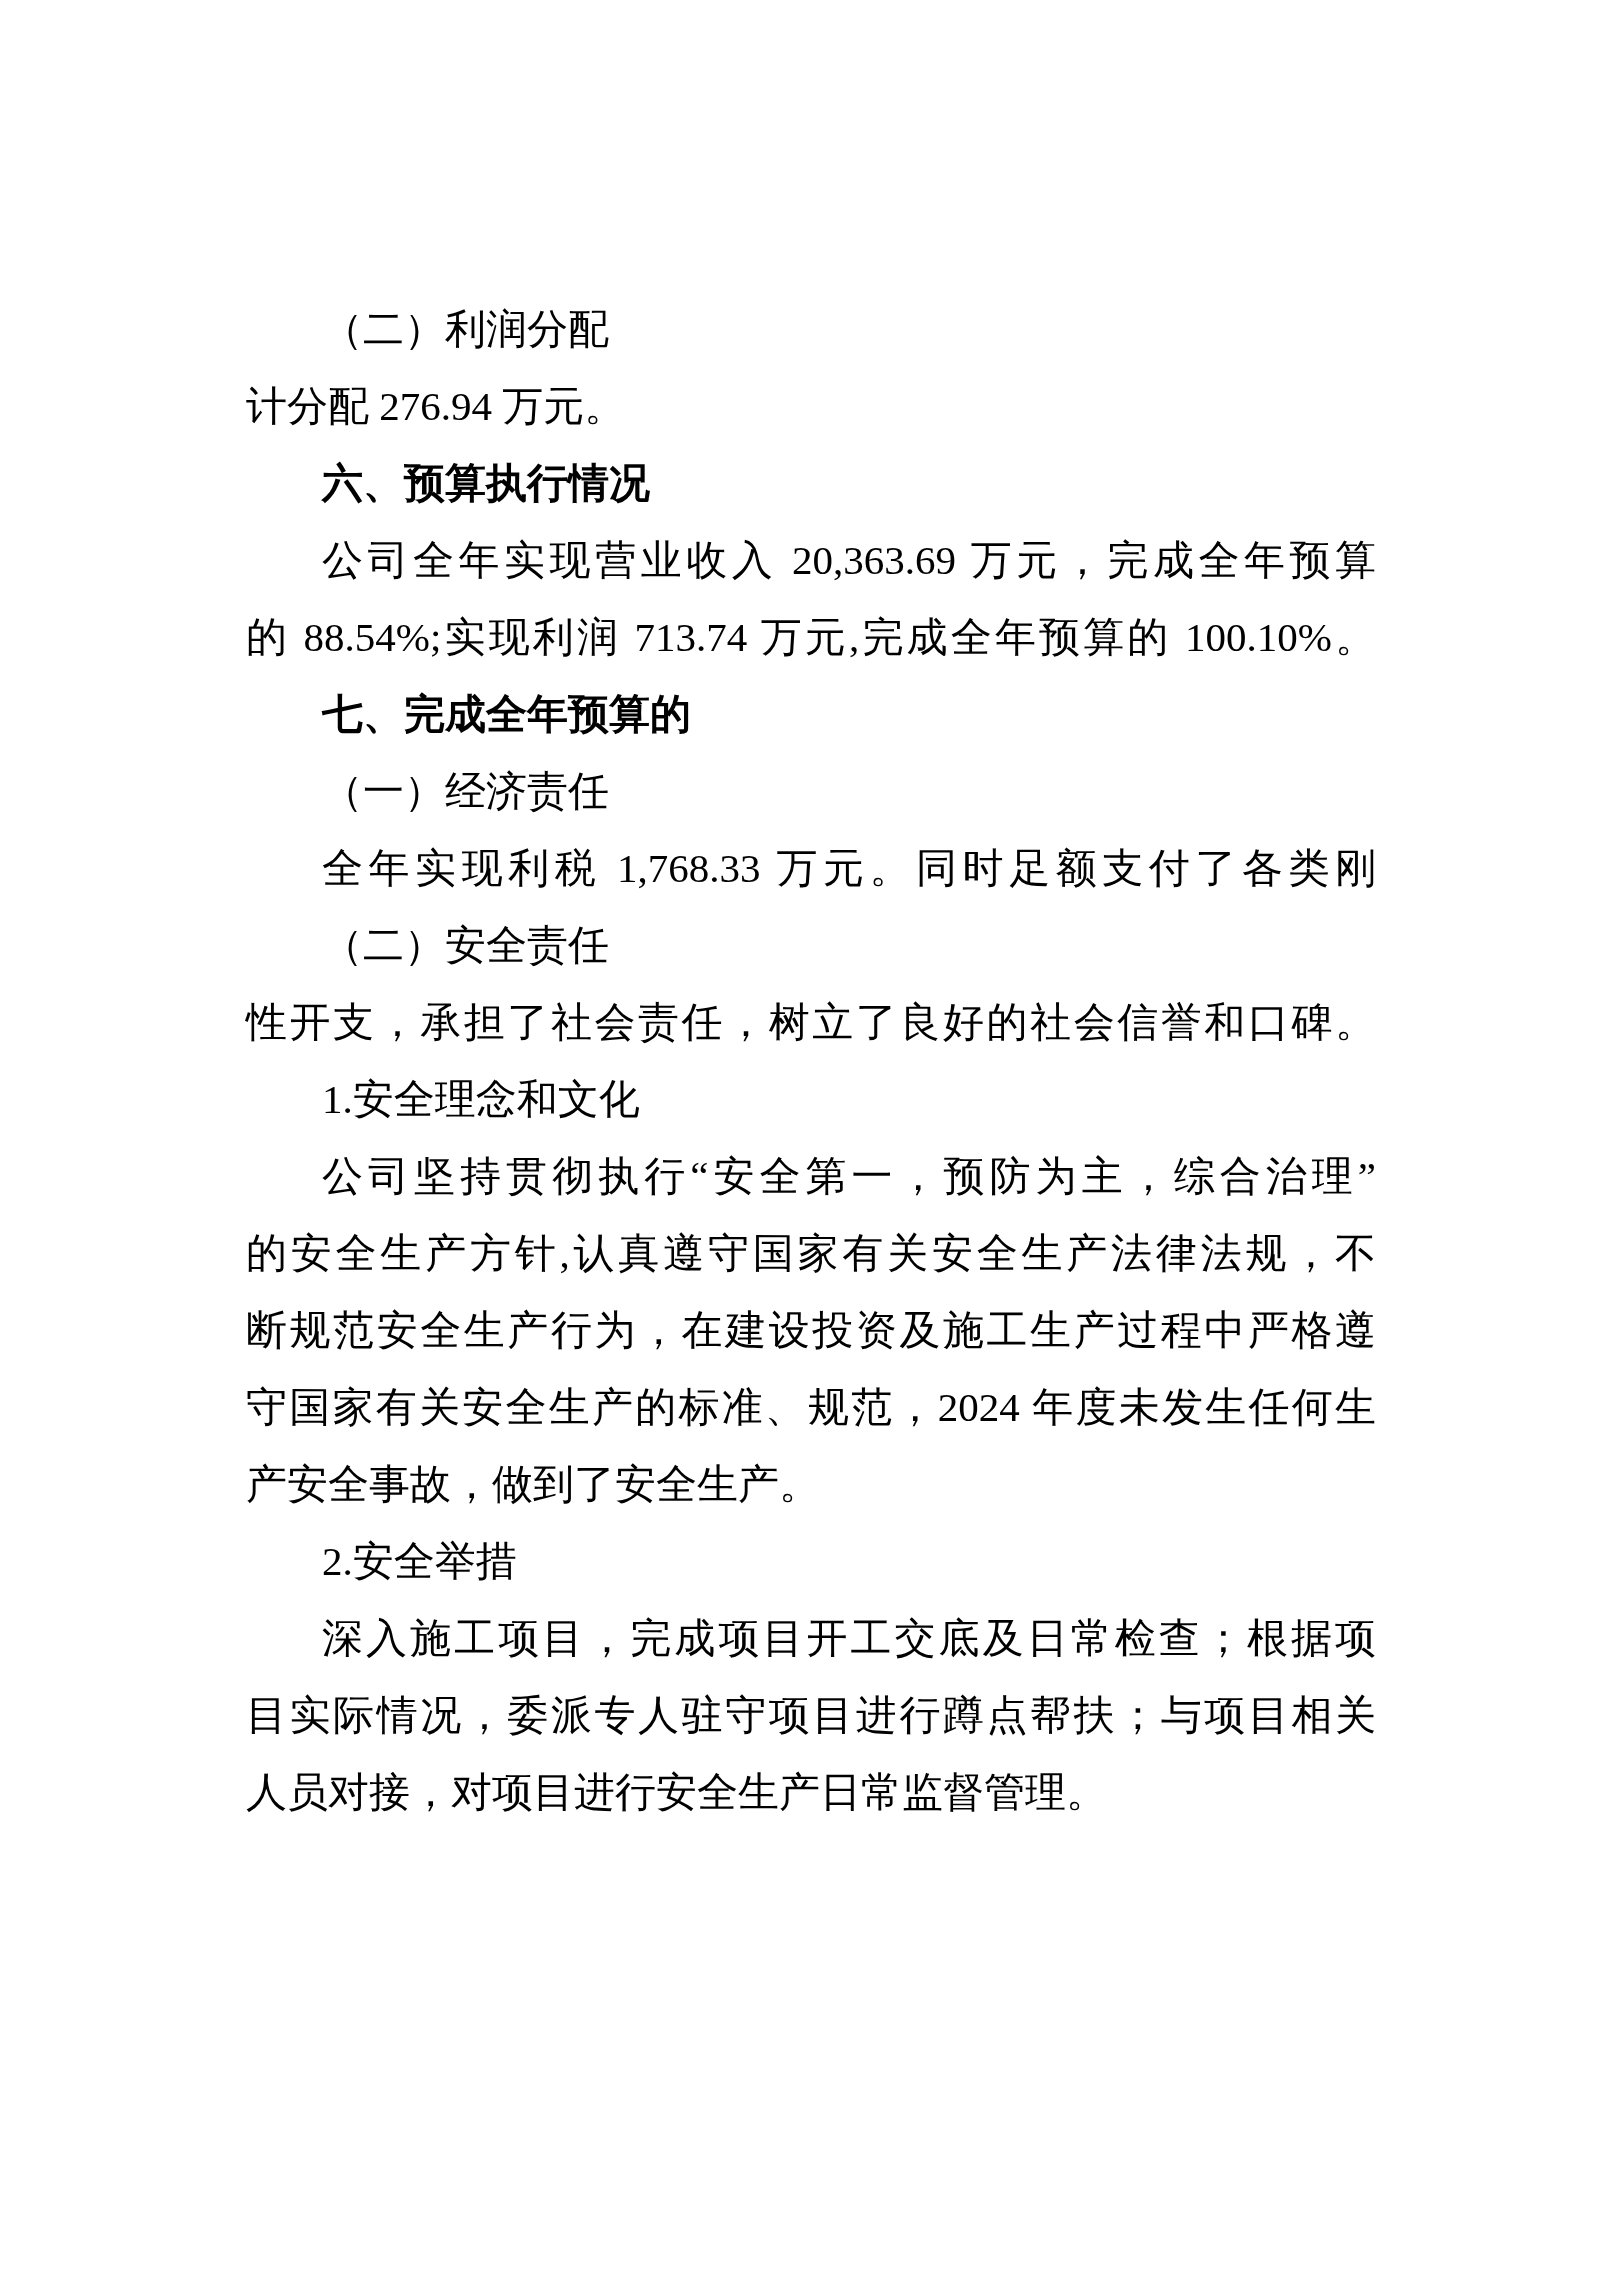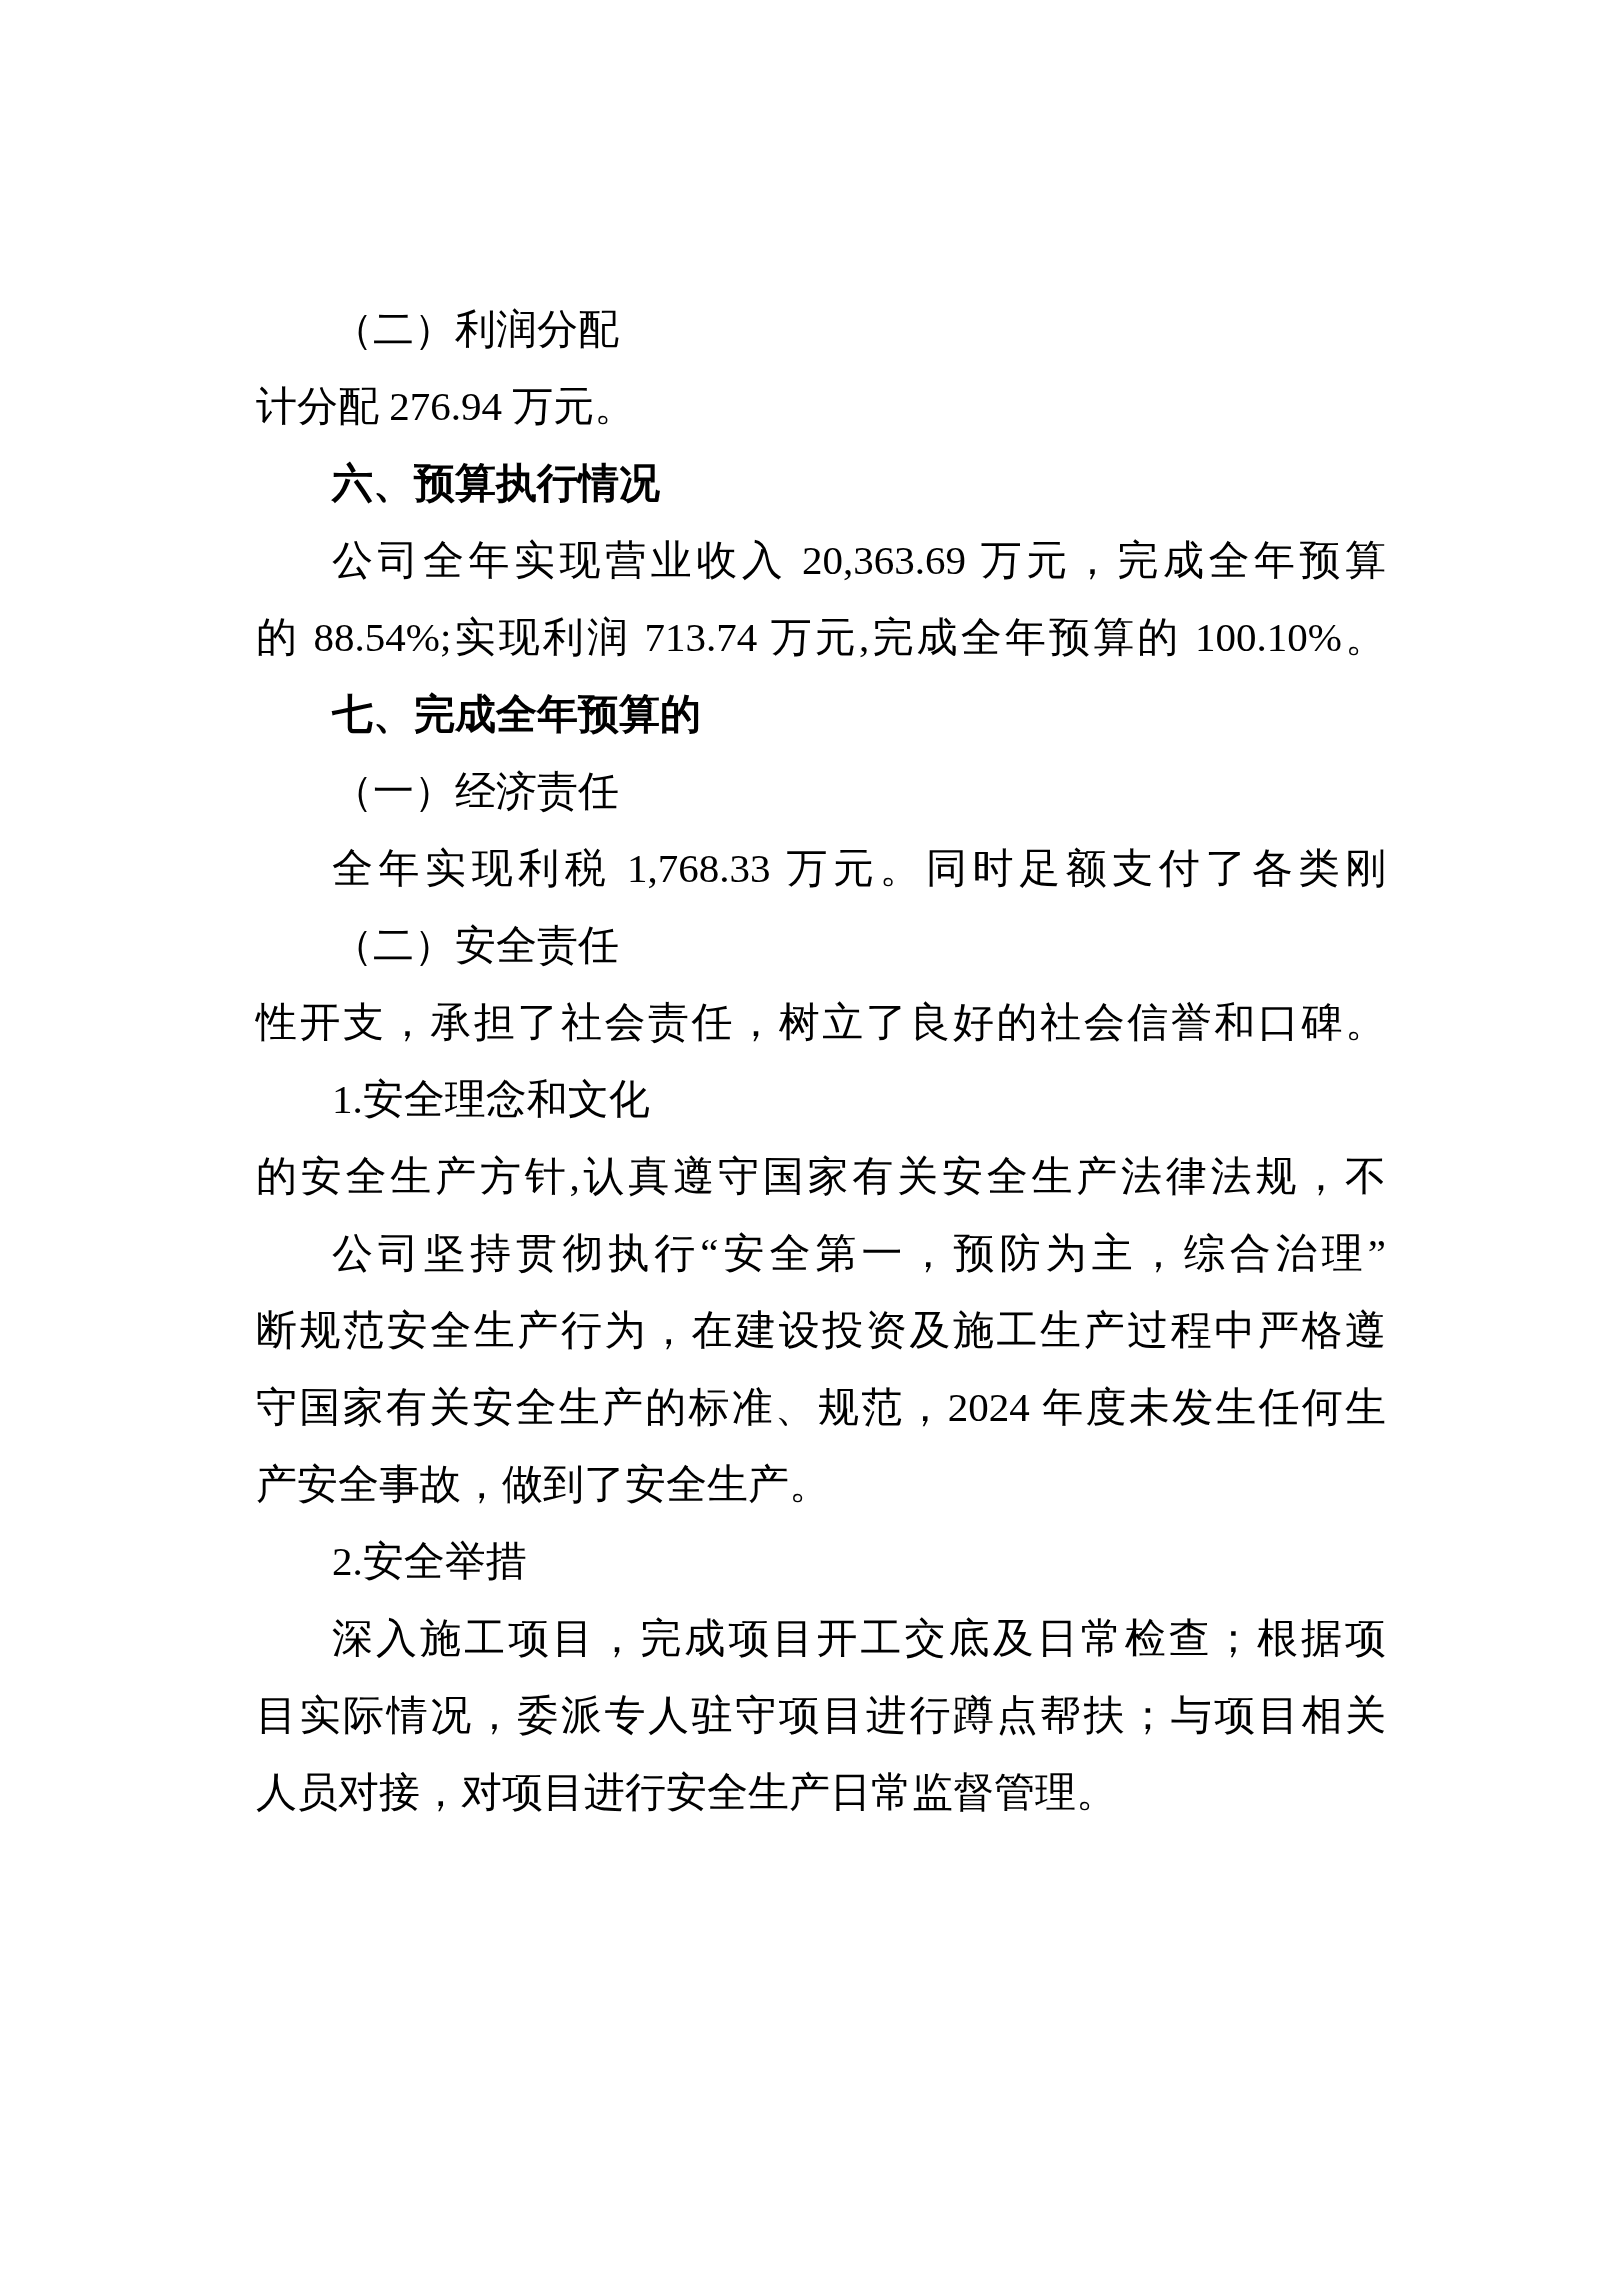--- a/index.html
+++ b/index.html
@@ -8,21 +8,21 @@
   }
   .page {
     position: relative;
     width: 1623px;
     height: 2295px;
     background: #ffffff;
     overflow: hidden;
   }
   .textblock {
     position: absolute;
-    left: 256px;
+    left: 246px;
     top: 291px;
     width: 1130px;
   }
   .line {
     height: 77px;
     line-height: 77px;
     font-size: 41px;
     color: #000000;
     font-family: "Liberation Serif", "DejaVu Serif", serif;
     text-align: left;
@@ -55,22 +55,22 @@
     <div class="line full">的 88.54%;实现利润 713.74 万元,完成全年预算的 100.10%。</div>
 
     <div class="line indent hei">七、完成全年预算的</div>
 
     <div class="line indent">（一）经济责任</div>
     <div class="line indent full">全年实现利税 1,768.33 万元。同时足额支付了各类刚</div>
     <div class="line indent">（二）安全责任</div>
 
     <div class="line full">性开支，承担了社会责任，树立了良好的社会信誉和口碑。</div>
     <div class="line indent">1.安全理念和文化</div>
+    <div class="line indent full">公司坚持贯彻执行“安全第一，预防为主，综合治理”</div>
     <div class="line full">的安全生产方针,认真遵守国家有关安全生产法律法规，不</div>
-    <div class="line indent full">公司坚持贯彻执行“安全第一，预防为主，综合治理”</div>
     <div class="line full">断规范安全生产行为，在建设投资及施工生产过程中严格遵</div>
     <div class="line full">守国家有关安全生产的标准、规范，2024 年度未发生任何生</div>
     <div class="line">产安全事故，做到了安全生产。</div>
 
     <div class="line indent">2.安全举措</div>
     <div class="line indent full">深入施工项目，完成项目开工交底及日常检查；根据项</div>
     <div class="line full">目实际情况，委派专人驻守项目进行蹲点帮扶；与项目相关</div>
     <div class="line">人员对接，对项目进行安全生产日常监督管理。</div>
 
   </div>

